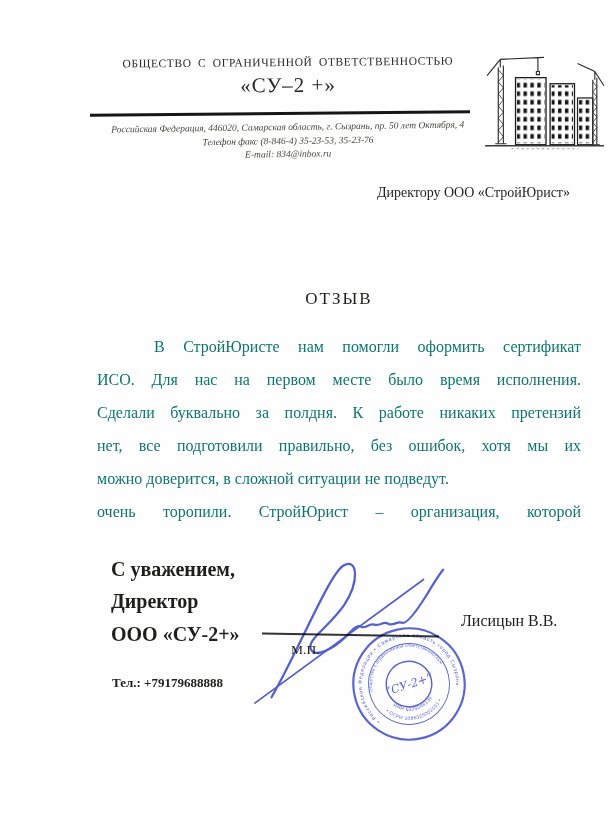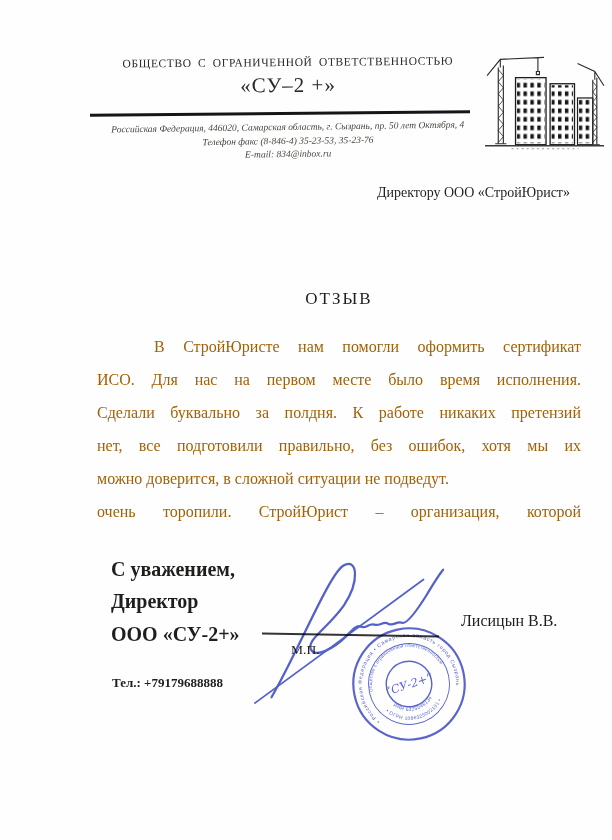--- a/index.html
+++ b/index.html
@@ -13,21 +13,21 @@
   .company-type { font-size:11.5px; letter-spacing:0.6px; word-spacing:3px; }
   .company-name { font-size:21px; margin-top:5px; letter-spacing:1px; }
   .head-rule { position:absolute; left:90px; top:112px; width:380px; height:2.5px; background:#161616; transform:rotate(-0.55deg); }
   .address-block { position:absolute; left:56px; top:121px; width:464px; text-align:center; font-style:italic; font-size:9.5px; line-height:13.5px; color:#46453f; transform:rotate(-0.8deg); }
   .logo { position:absolute; left:481px; top:47px; width:126px; height:106px; }
   
   .ref-number { position:absolute; left:90px; top:185px; font-size:14px; letter-spacing:0.2px; }
   .recipient { position:absolute; left:330px; top:183px; width:240px; text-align:right; font-size:14px; line-height:20.5px; }
   
   .doc-title { position:absolute; left:97px; top:261px; width:484px; text-align:center; font-size:17px; letter-spacing:2px;margin-top:28px; }
-  .body-text { position:absolute; left:97px; top:330px; width:484px; font-size:16px; line-height:33px; color:#a16207; }
+  .body-text { position:absolute; left:97px; top:330px; width:484px; font-size:16px; line-height:33px; color:#0f766e; }
   .body-line { text-align:justify; text-align-last:justify; height:33px; white-space:nowrap0; }
   .body-line.first { padding-left:57px; }
   .body-line.last { text-align-last:left; }
   
   .closing { position:absolute; left:111px; top:553px; font-size:20px; line-height:32.3px;font-weight:bold; }
   .sig-underline { position:absolute; left:262px; top:634px; width:177px; height:2px; background:#333; transform:rotate(0.9deg); }
   .mp-label { position:absolute; left:291px; top:642px; font-size:13.5px; }
   .signer-name { position:absolute; left:461px; top:612px; font-size:16px; }
   .footer-phone { position:absolute; left:112px; top:675px; font-size:13px;font-weight:bold; }
   

